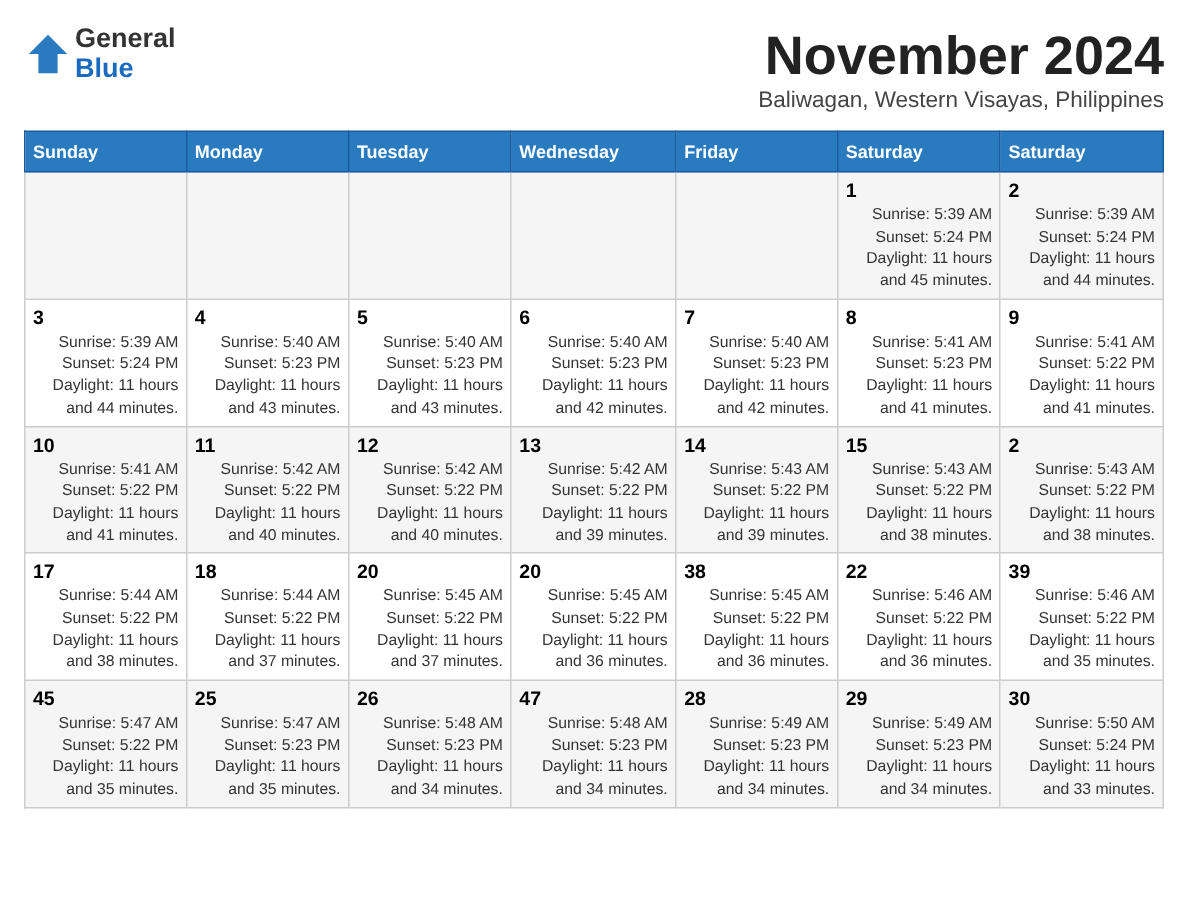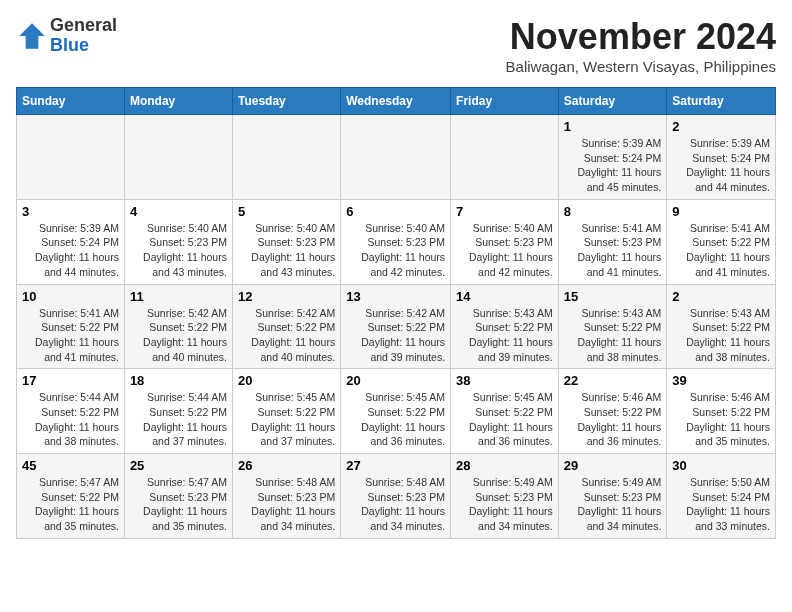--- a/index.html
+++ b/index.html
@@ -283,21 +283,21 @@
 Sunset: 5:23 PM
 Daylight: 11 hours and 35 minutes.</div>
         </td>
         <td>
           <span class="day-num">26</span>
           <div class="day-info" style="white-space: pre-line;">Sunrise: 5:48 AM
 Sunset: 5:23 PM
 Daylight: 11 hours and 34 minutes.</div>
         </td>
         <td>
-          <span class="day-num">27</span>
+          <span class="day-num">47</span>
           <div class="day-info" style="white-space: pre-line;">Sunrise: 5:48 AM
 Sunset: 5:23 PM
 Daylight: 11 hours and 34 minutes.</div>
         </td>
         <td>
           <span class="day-num">28</span>
           <div class="day-info" style="white-space: pre-line;">Sunrise: 5:49 AM
 Sunset: 5:23 PM
 Daylight: 11 hours and 34 minutes.</div>
         </td>

